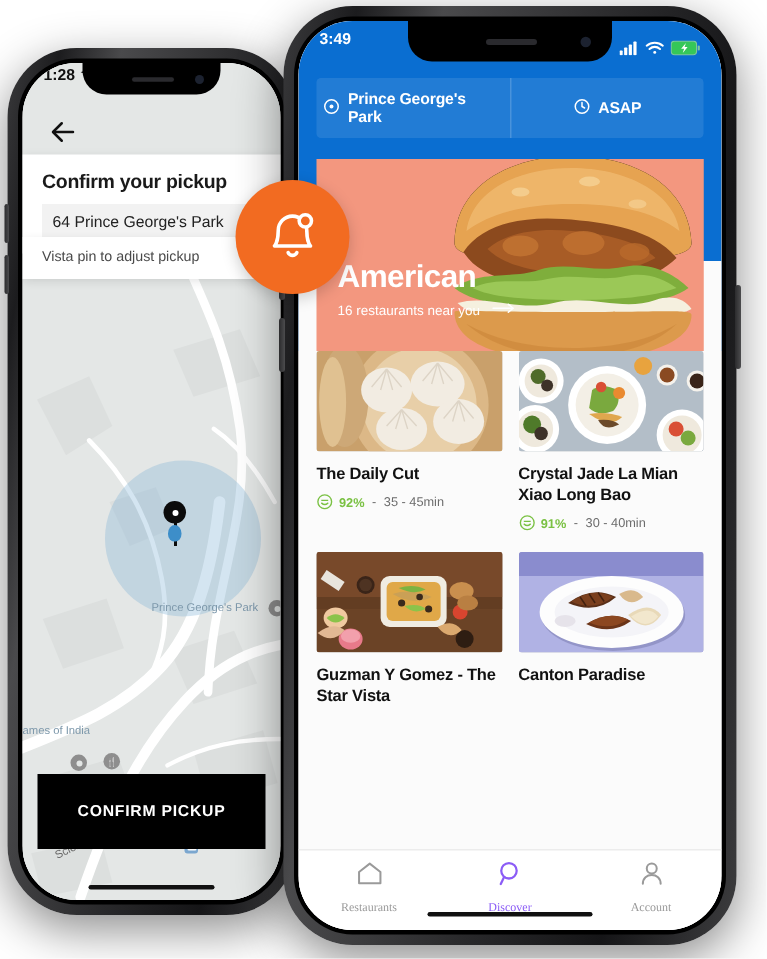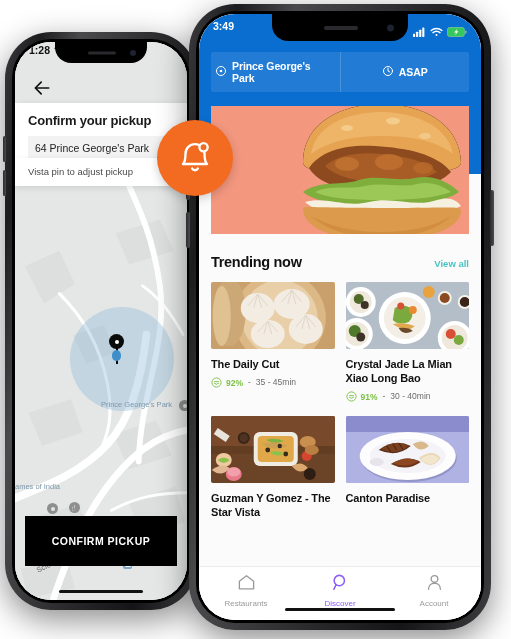--- a/index.html
+++ b/index.html
@@ -308,20 +308,21 @@
     flex: 0 0 auto;
     height: 54px;
     background:#fff;
     border-top: 1px solid #ececec;
     display:flex; align-items:center;
     padding-bottom: 6px;
   }
   .tab {
     flex:1; display:flex; flex-direction:column; align-items:center; gap:3px;
     color:#9a9a9a;
+    font-family:Liberation Serif, serif;
   }
   .tab.active { color:#8b5cf6; }
   .tab-label { font-size: 8px; }
 
   
   #badge {
     position: absolute;
     left: 157px; top: 120px;
     width: 76px; height: 76px;
     border-radius: 50%;
@@ -499,28 +500,36 @@
                 <ellipse cx="138" cy="72" rx="10" ry="6" fill="#b96a2c" opacity="0.8"></ellipse>
 
                 <path d="M18 96 C34 84, 58 90, 74 84 C92 78, 112 86, 130 82 C148 78, 164 86, 174 96 C160 106, 130 110, 96 110 C58 110, 30 106, 18 96 Z" fill="#7fae3c"></path>
                 <path d="M30 96 C46 88, 64 94, 80 90 C98 86, 116 92, 132 88 C146 85, 158 90, 166 96 C150 102, 126 104, 96 104 C64 104, 42 102, 30 96 Z" fill="#9bc857"></path>
 
                 <path d="M20 106 C40 100, 60 112, 84 106 C108 100, 130 112, 152 104 C164 100, 172 104, 176 110 C160 118, 130 122, 96 122 C58 122, 30 116, 20 106 Z" fill="#f5f0df"></path>
 
                 <path d="M18 112 C18 110, 30 112, 96 112 C162 112, 176 110, 176 114 C176 132, 146 144, 96 144 C46 144, 18 132, 18 112 Z" fill="#dc9a4c"></path>
                 <path d="M26 120 C44 130, 68 136, 96 136 C126 136, 150 130, 166 120 C152 134, 126 142, 96 142 C66 142, 42 134, 26 120 Z" fill="#c98539" opacity="0.6"></path>
               </svg>
+              <div class="hero-text">
+                <div class="hero-title">American</div>
+                <div class="hero-sub">
+                  <span>16 restaurants near you</span>
+                  <span>
+                    <svg width="16" height="9" viewBox="0 0 22 10" fill="none" stroke="#fff" stroke-width="1.4" stroke-linecap="round" stroke-linejoin="round">
+                      <line x1="1" y1="5" x2="19" y2="5"></line>
+                        <polyline points="15 1.4 19.4 5 15 8.6"></polyline>
+                    </svg>
+                  </span>
+                </div>
+              </div>
             </div>
           </div>
 
           <div class="content">
-            <div class="section-head">
-              <div class="section-title">Trending now</div>
-              <div class="section-link">View all</div>
-            </div>
 
             <div class="card-grid">
 
               <div class="card">
                 <div class="card-img">
                   <svg viewBox="0 0 130 67" preserveAspectRatio="xMidYMid slice">
                     <rect width="130" height="67" fill="#c9a06b"></rect>
                     <circle cx="72" cy="36" r="46" fill="#dcb887"></circle>
                     <circle cx="72" cy="36" r="38" fill="#e8cfa8"></circle>
                     <ellipse cx="22" cy="30" rx="16" ry="34" fill="#cda877"></ellipse>

